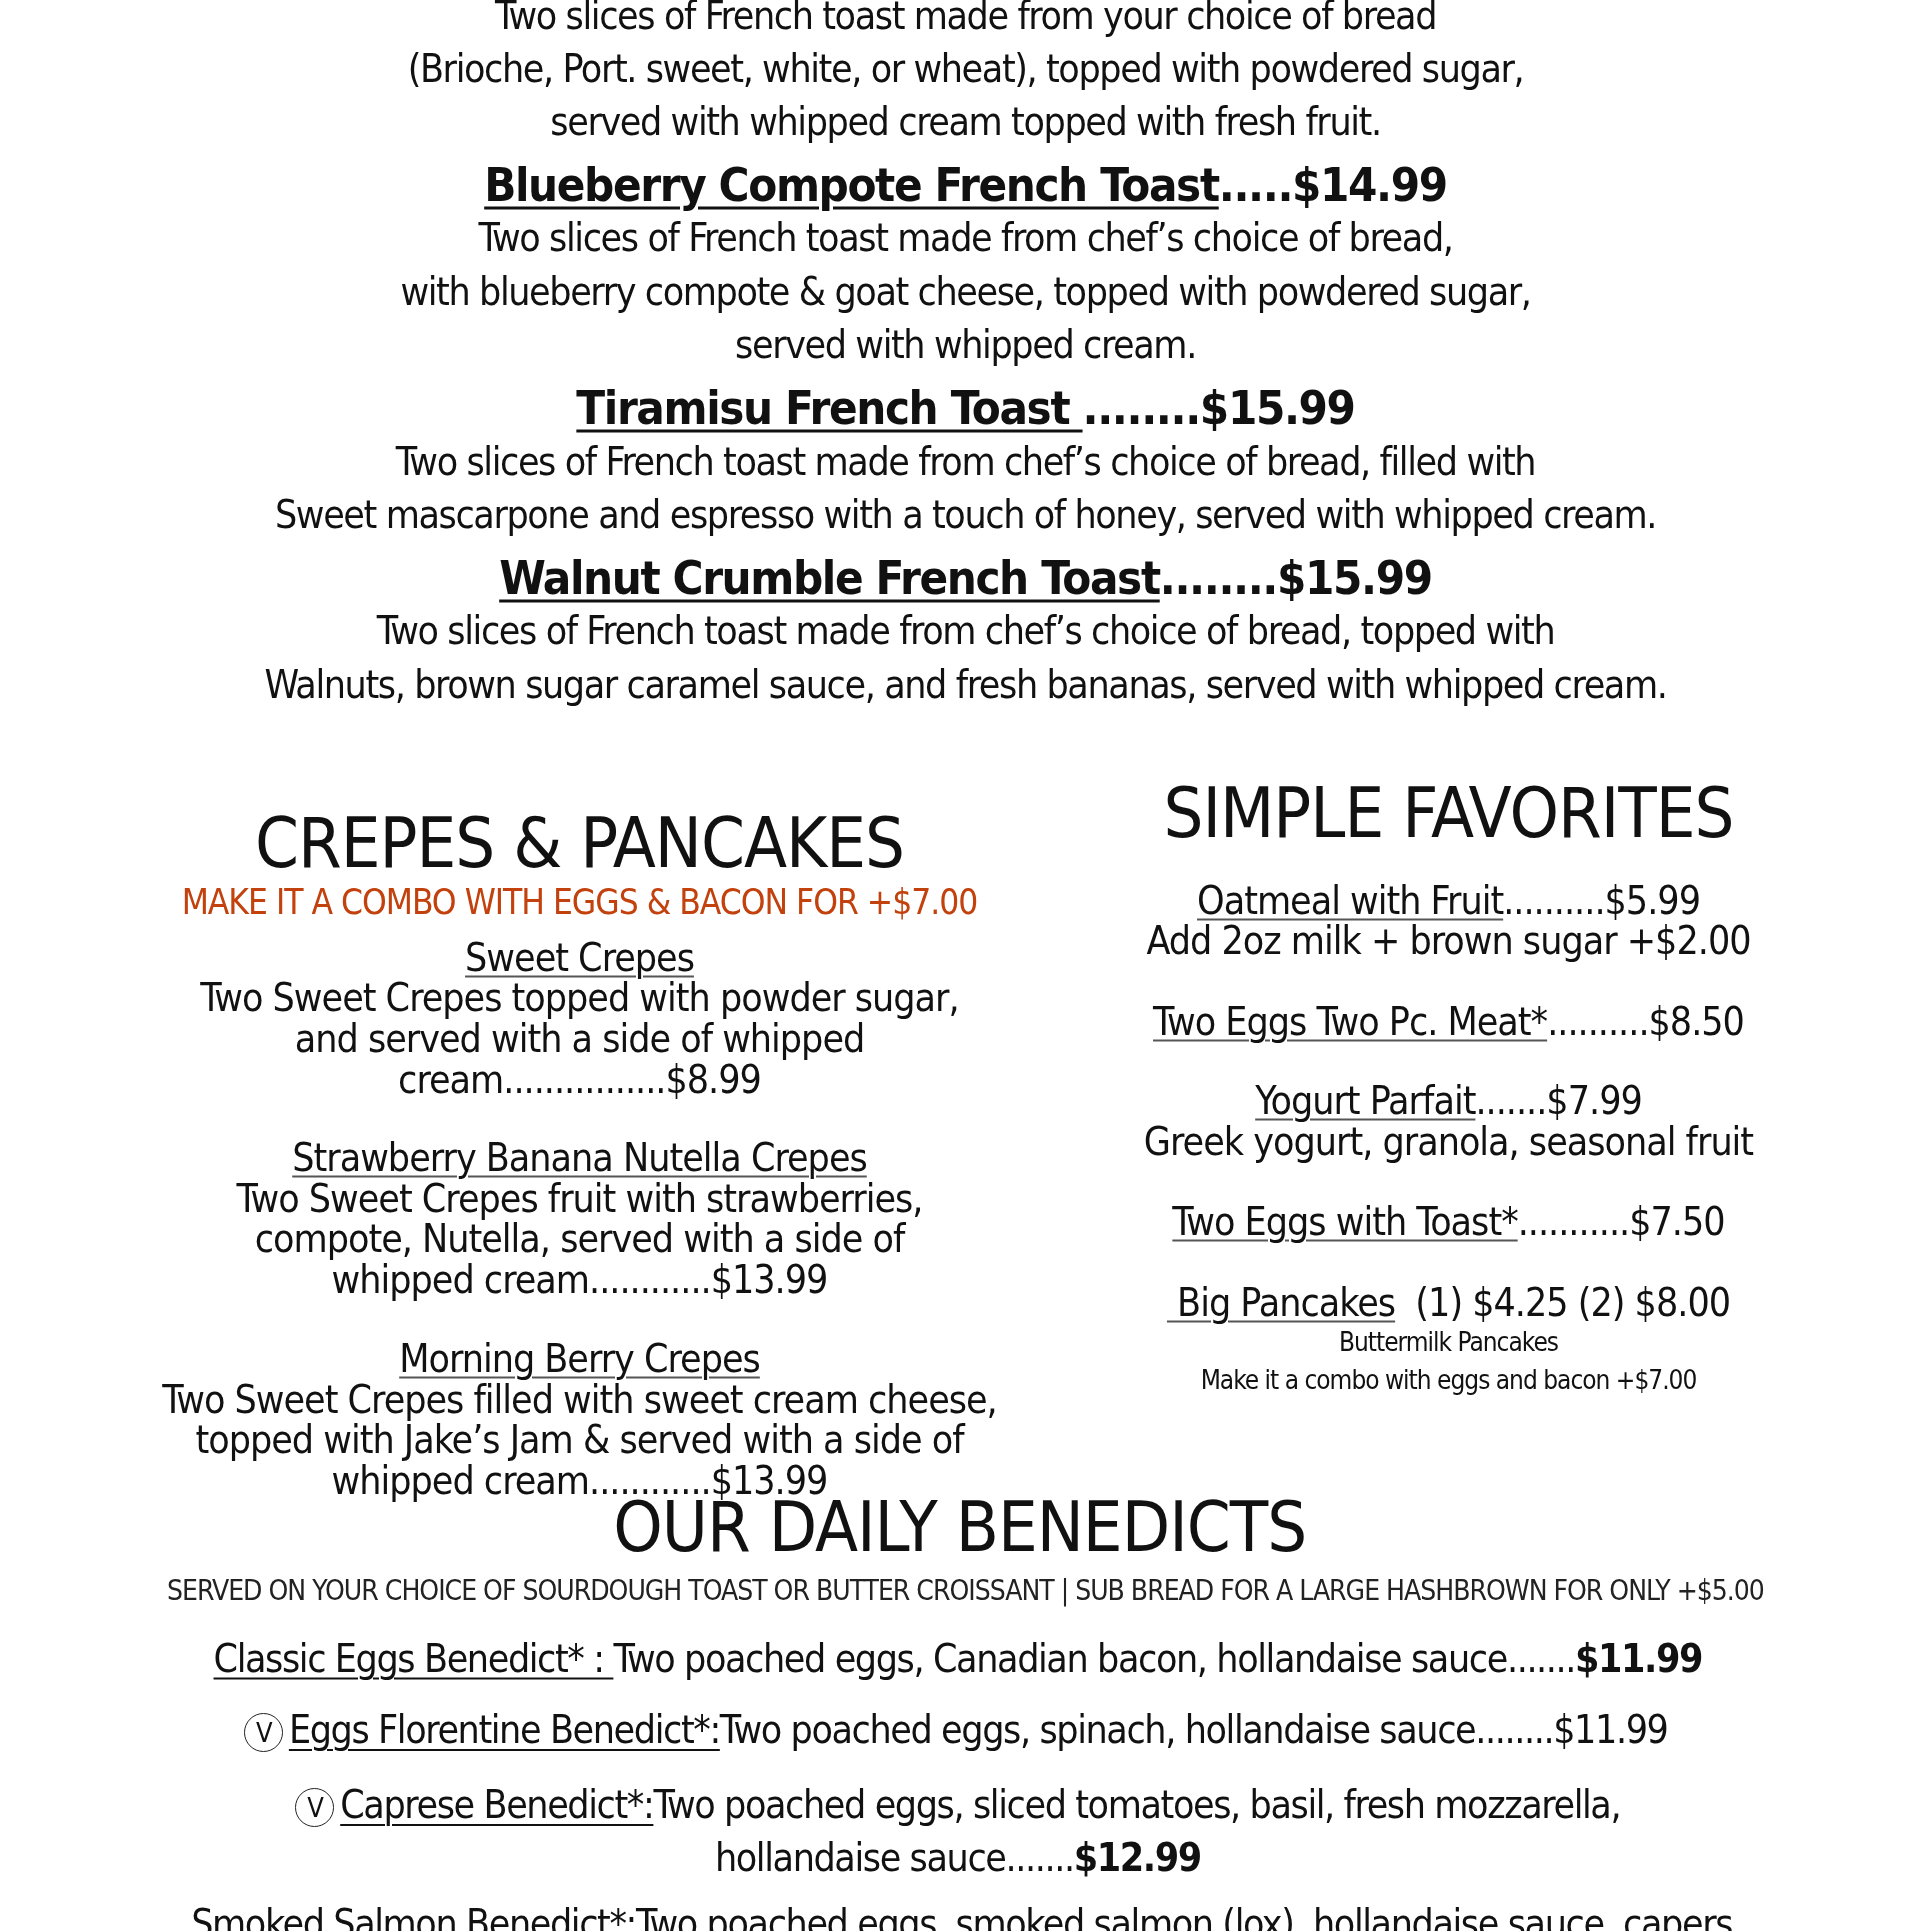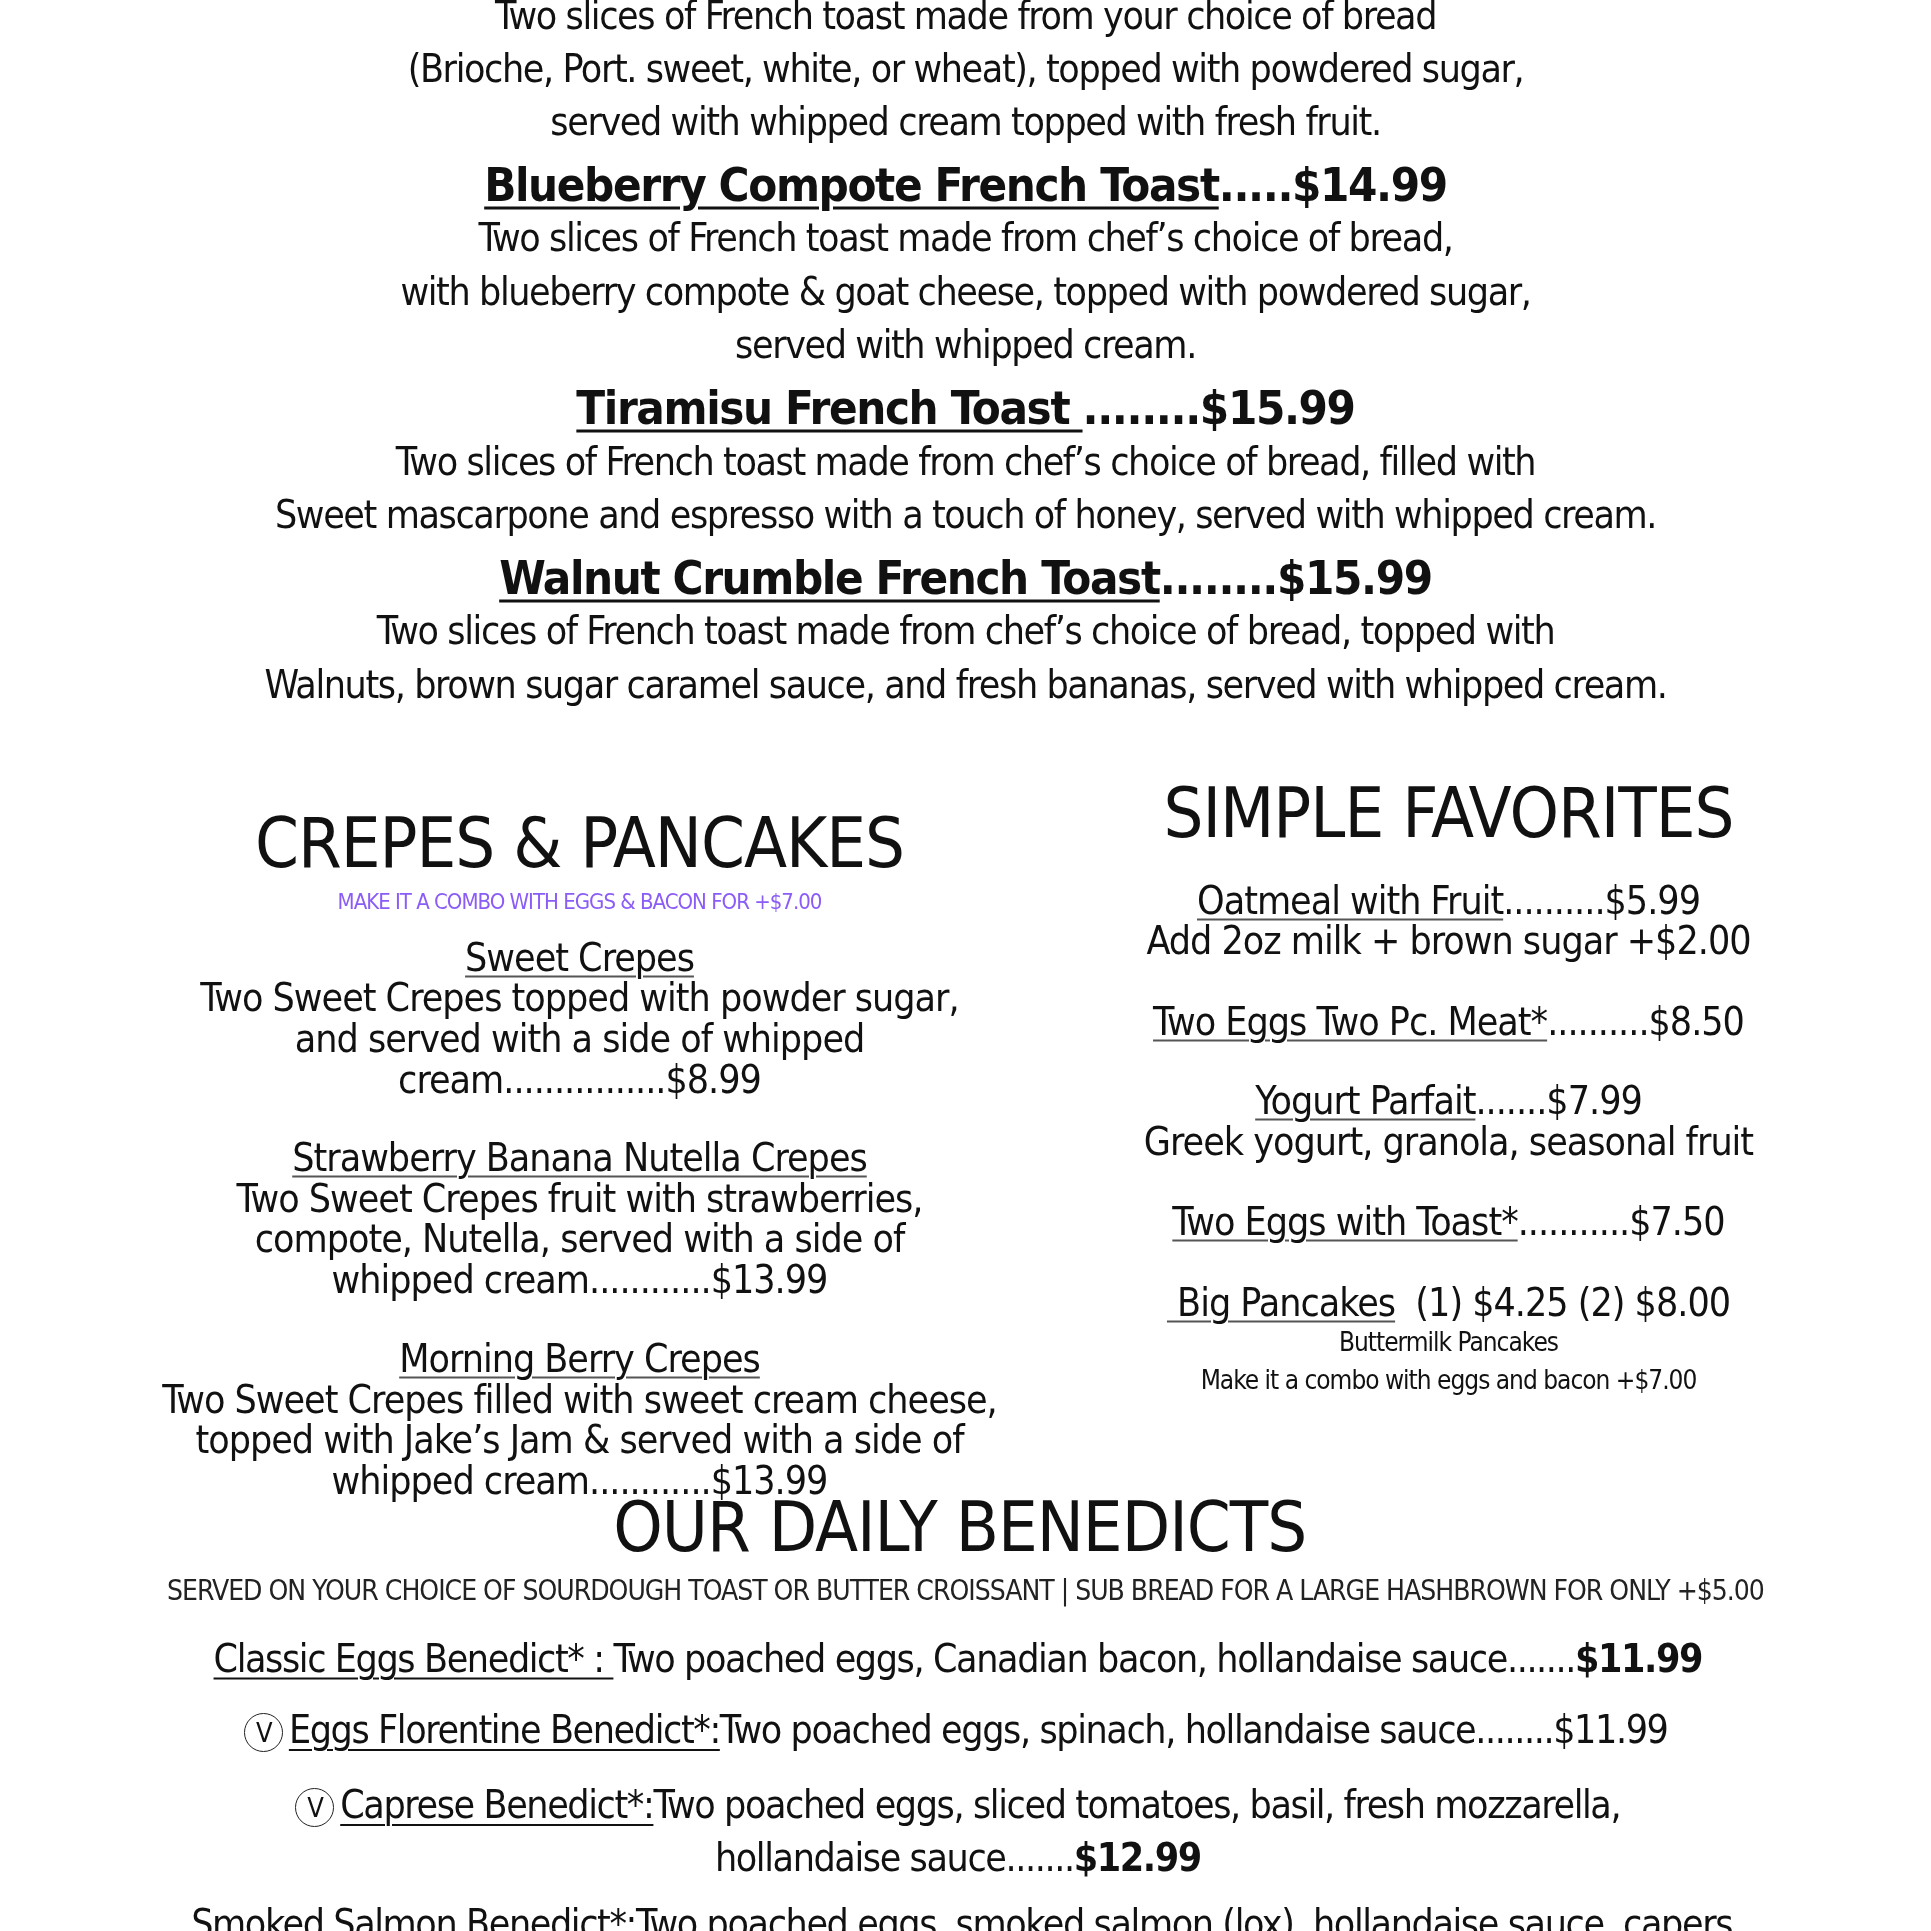--- a/index.html
+++ b/index.html
@@ -7,21 +7,21 @@
          font-family:"DejaVu Sans Condensed","DejaVu Sans", sans-serif; color:#111; }
   .line { position:absolute; left:0; width:1931px; text-align:center; white-space:nowrap;
           transform:translateY(-50%); line-height:1; }
   .desc { font-size:39px; letter-spacing:-1.4px; font-stretch:condensed; }
   .title { font-size:47px; font-weight:bold; letter-spacing:-1.4px; }
   .u { text-decoration:underline; text-decoration-thickness:2.9px; text-underline-offset:5.8px; }
   .col { position:absolute; text-align:center; white-space:nowrap; transform:translateY(-50%); line-height:1; }
   .left { left:116px; width:927px;margin-top:48px; }
   .right { left:1072px; width:753px; }
   .heading { font-size:70px; letter-spacing:-1px; font-weight:normal; }
-  .subhead { font-size:22px; letter-spacing:-1px; color:#8b5cf6; }
+  .subhead { font-size:35px; letter-spacing:-1px; color:#c2410c; }
   .item { font-size:39px; letter-spacing:-1px; }
   .uthin { text-decoration:underline; text-decoration-thickness:1.9px; text-underline-offset:4.8px; text-decoration-color:#555; }
   .small { font-size:26px; letter-spacing:-1px; }
   .bold { font-weight:bold; }
   .veg { display:inline-block; width:37px; height:37px; border:1.9px solid #222; border-radius:50%;
          font-size:27px; line-height:37px; text-align:center; vertical-align:middle; margin-right:5.8px; }
 </style>
 </head>
 <body>
 

